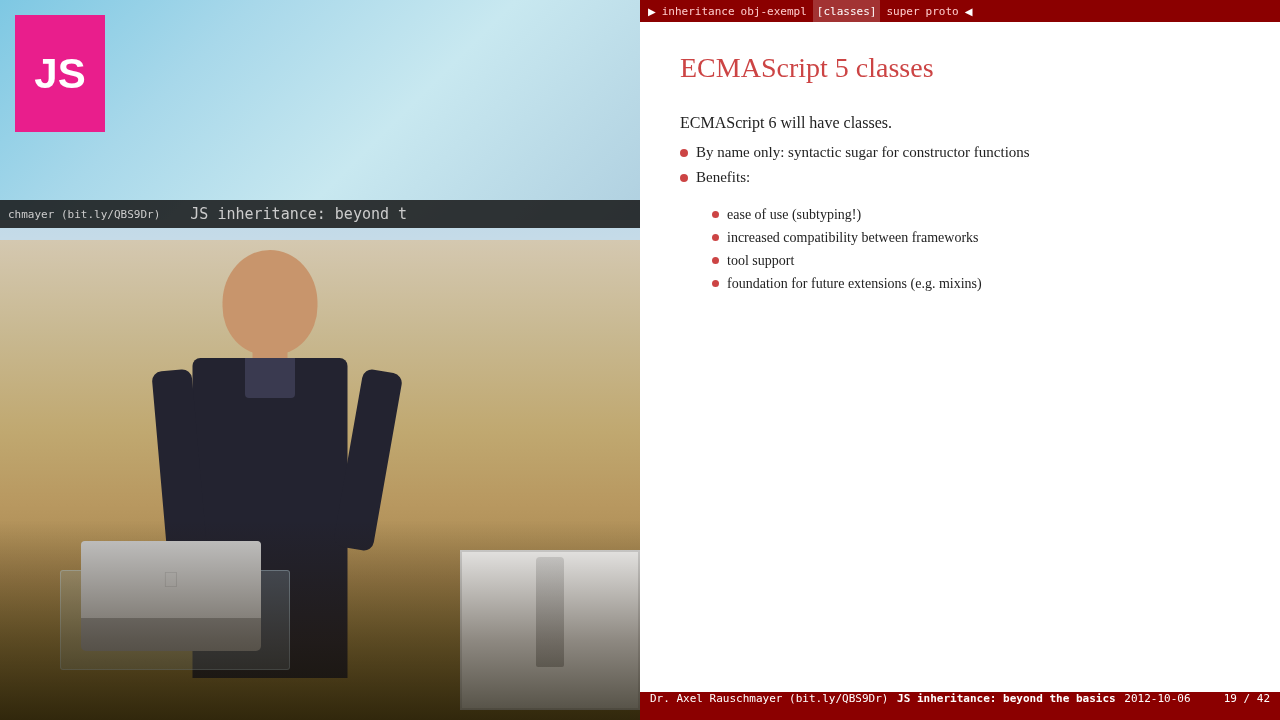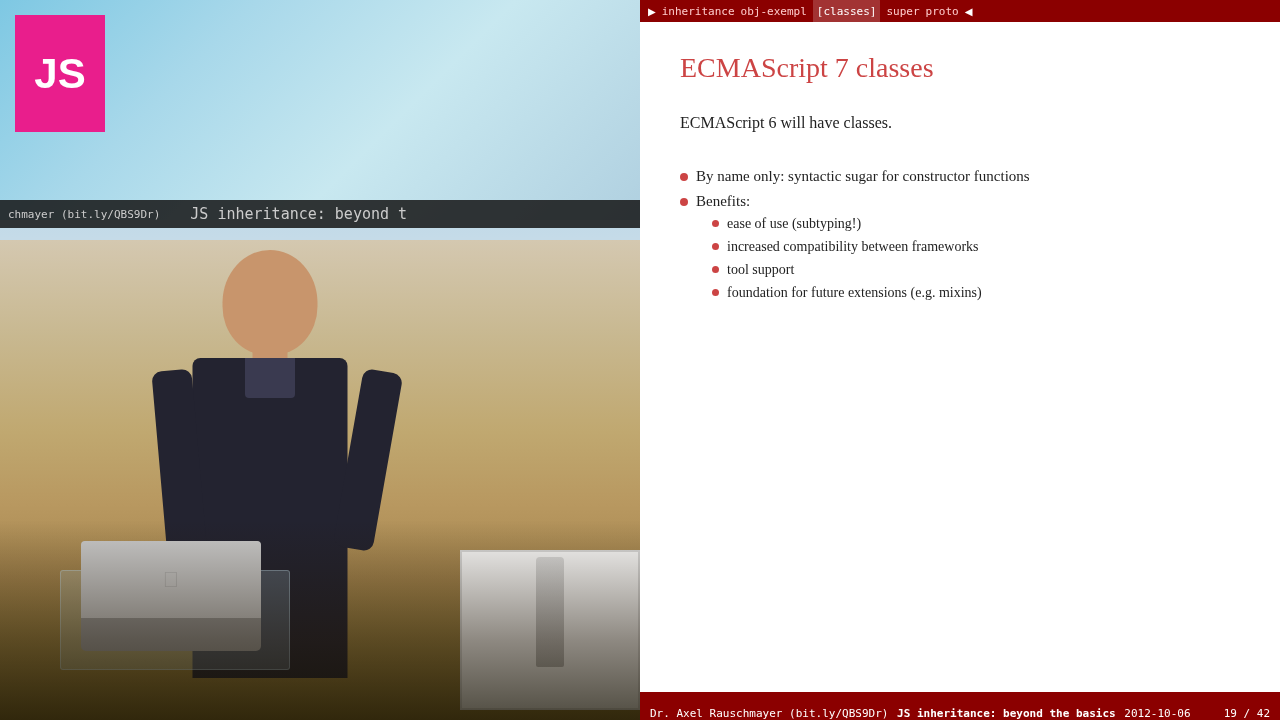--- a/index.html
+++ b/index.html
@@ -143,21 +143,21 @@
       color: #cc4444;
       font-family: 'Georgia', serif;
       margin-bottom: 30px;
       font-weight: normal;
     }
 
     .slide-intro {
       font-size: 16px;
       color: #222;
       font-family: 'Georgia', serif;
-      margin-bottom: 36px;
+      margin-bottom: 12px;
     }
 
     .bullet-list {
       list-style: none;
       padding: 0;
     }
 
     .bullet-list li {
       font-size: 15px;
       color: #222;
@@ -173,21 +173,21 @@
       height: 8px;
       border-radius: 50%;
       background: #cc4444;
       margin-top: 5px;
       flex-shrink: 0;
     }
 
     .sub-bullet-list {
       list-style: none;
       padding: 0;
-      margin-top: 6px;
+      margin-top: 21px;
       margin-left: 16px;
     }
 
     .sub-bullet-list li {
       font-size: 14px;
       color: #222;
       font-family: 'Georgia', serif;
       margin-bottom: 7px;
       display: flex;
       align-items: flex-start;
@@ -201,21 +201,21 @@
       background: #cc4444;
       margin-top: 4px;
       flex-shrink: 0;
     }
 
     
     .slide-footer {
       height: 28px;
       background: #8b0000;
       display: flex;
-      align-items: flex-end;
+      align-items: flex-start;
       padding: 0 10px;
       justify-content: space-between;
     }
 
     .footer-left {
       color: white;
       font-size: 11px;
       font-family: monospace;
     }
 
@@ -284,21 +284,21 @@
     <span class="nav-arrow">▶</span>
     <span class="nav-item">inheritance</span>
     <span class="nav-item">obj-exempl</span>
     <span class="nav-item active">[classes]</span>
     <span class="nav-item">super</span>
     <span class="nav-item">proto</span>
     <span class="nav-arrow">◀</span>
   </div>
 
   <div class="slide-content">
-    <h1 class="slide-title">ECMAScript 7 classes</h1>
+    <h1 class="slide-title">ECMAScript 5 classes</h1>
     <p class="slide-intro">ECMAScript 6 will have classes.</p>
 
     <ul class="bullet-list">
       <li>
         <span class="bullet-dot"></span>
         <span>By name only: syntactic sugar for constructor functions</span>
       </li>
       <li>
         <span class="bullet-dot"></span>
         <div>

